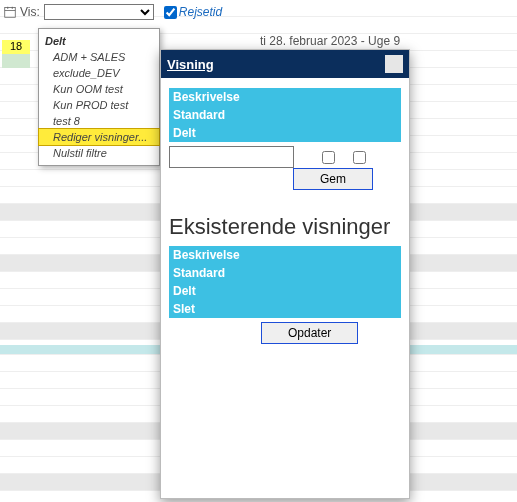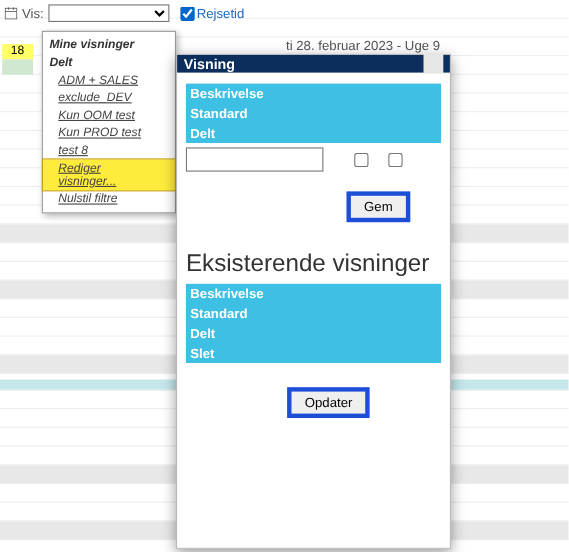--- a/index.html
+++ b/index.html
@@ -38,21 +38,21 @@
       margin-right: 4px;
     }
     .vis-label { margin-right: 4px; }
     .vis-select {
       width: 110px;
       font-size: 11px;
       background: #fff;
       border: 1px solid #767676;
     }
     .rejse-check { margin-left: 10px; accent-color: #0066cc; }
-    .rejse-label { color: #1b6abf; margin-left: 2px; }
+    .rejse-label { font-style: italic; color: #1b6abf; margin-left: 2px; }
     .date-header {
       position: absolute;
       top: 34px; left: 260px;
       font-size: 12px;
       color: #555;
       z-index: 1;
     }
     .cal-col {
       position: absolute;
       left: 2px; top: 40px;
@@ -79,50 +79,50 @@
       padding: 4px 0;
     }
     .dropdown .group {
       font-weight: bold;
       font-style: italic;
       padding: 2px 6px;
       color: #333;
     }
     .dropdown .item {
       font-style: italic;
-      padding: 2px 20px 2px 14px;
+      padding: 2px 8px 2px 14px;
       color: #444;
       cursor: pointer;
-      text-decoration: underline;
     }
     .dropdown .item.sel {
       background: #ffeb3b;
       outline: 1px solid #c9a400;
     }
     
     .panel {
       position: absolute;
       top: 49px; left: 160px;
       width: 250px;
       height: 450px;
       background: #fff;
       border: 1px solid #bbb;
       box-shadow: 0 4px 12px rgba(0,0,0,0.4);
       z-index: 10;
     }
     .panel-titlebar {
       background: #0b2e5c;
       color: #fff;
-      height: 16px;
+      height: 28px;
       display: flex;
       align-items: center;
       justify-content: space-between;
       padding: 0 6px;
       font-size: 13px;
       font-weight: bold;
+      text-decoration: underline;
     }
     .close-box {
       width: 18px; height: 18px;
       background: #e6e6e6;
       cursor: pointer;
     }
     .panel-body { padding: 10px 8px; }
     .panel-body h2 {
       font-size: 22px;
       font-weight: normal;
@@ -145,25 +145,25 @@
     }
     .desc-input {
       width: 125px;
       height: 22px;
       font-size: 12px;
       border: 1px solid #767676;
     }
     .cb { margin-left: 28px; }
     .btn {
       background: #efefef;
-      border: 4px solid #1d4ed8;
-      padding: 3px 12px;
+      border: 1px solid #1d4ed8;
+      padding: 3px 26px;
       font-size: 12px;
       cursor: pointer;
-      margin-top: 18px;
+      margin-top: 0;
     }
     .btn-wrap { text-align: right; padding-right: 28px; }
     .btn-wrap2 { text-align: left; padding-left: 92px; margin-top: 4px;}
     .gap { height: 24px; }
   </style>
 </head>
 <body>
 
 <div class="bg-grid">
   <div class="bg-row"></div>
@@ -211,21 +211,20 @@
 </div>
 
 <div class="date-header">ti 28. februar 2023 - Uge 9</div>
 
 <div class="cal-col">
   <div class="cal-cell today">18</div>
   <div class="cal-cell shade"></div>
 </div>
 
 <div class="dropdown">
-  <div class="group">Mine visninger</div>
   <div class="group">Delt</div>
   <div class="item">ADM + SALES</div>
   <div class="item">exclude_DEV</div>
   <div class="item">Kun OOM test</div>
   <div class="item">Kun PROD test</div>
   <div class="item">test 8</div>
   <div class="item sel">Rediger visninger...</div>
   <div class="item">Nulstil filtre</div>
 </div>
 

